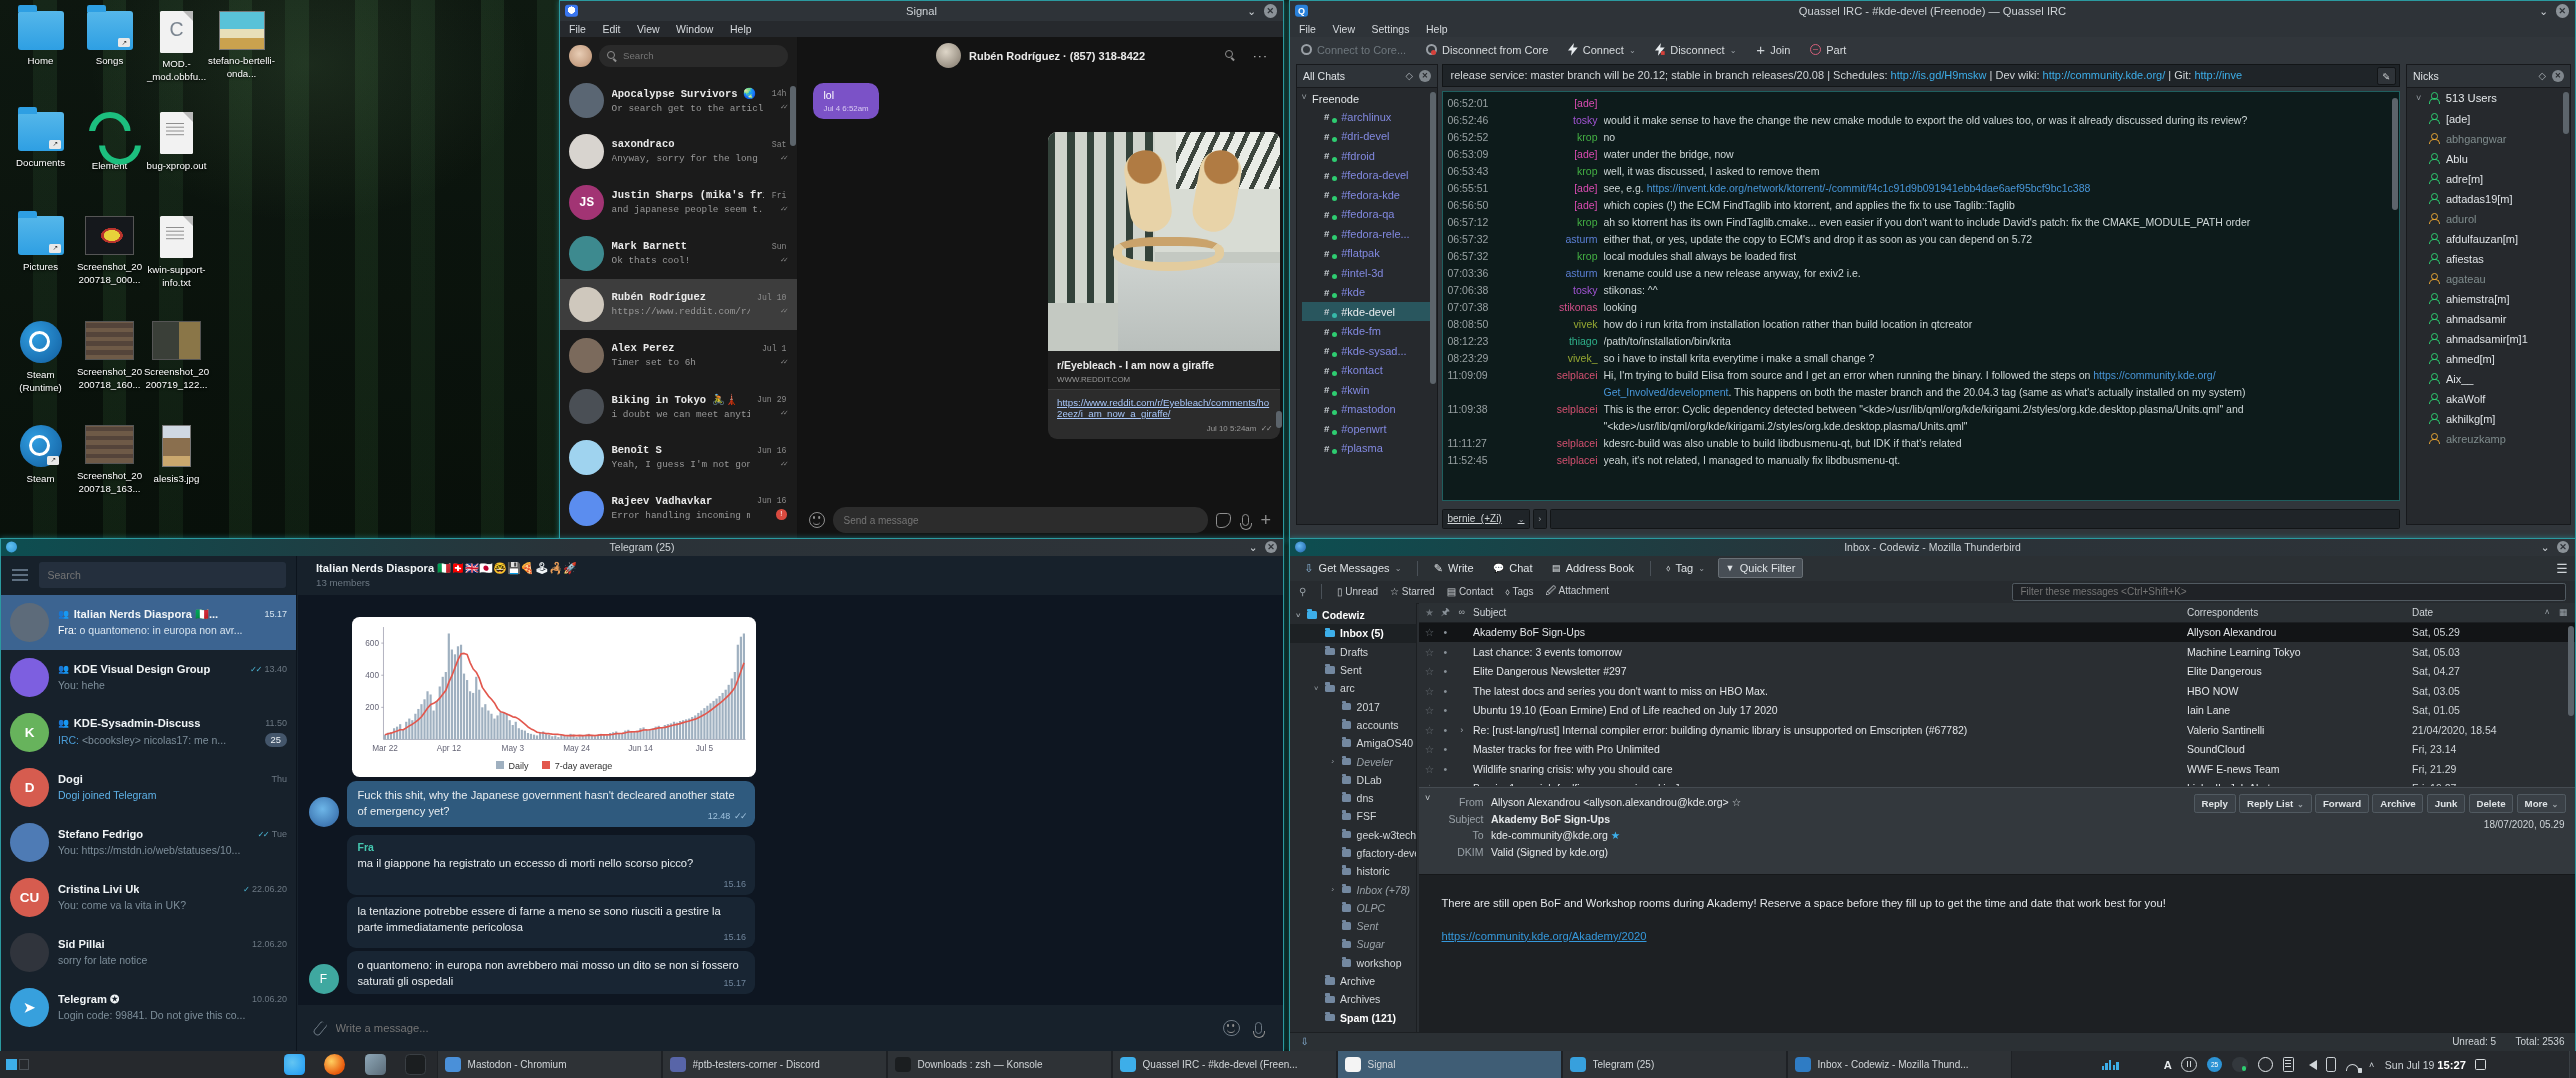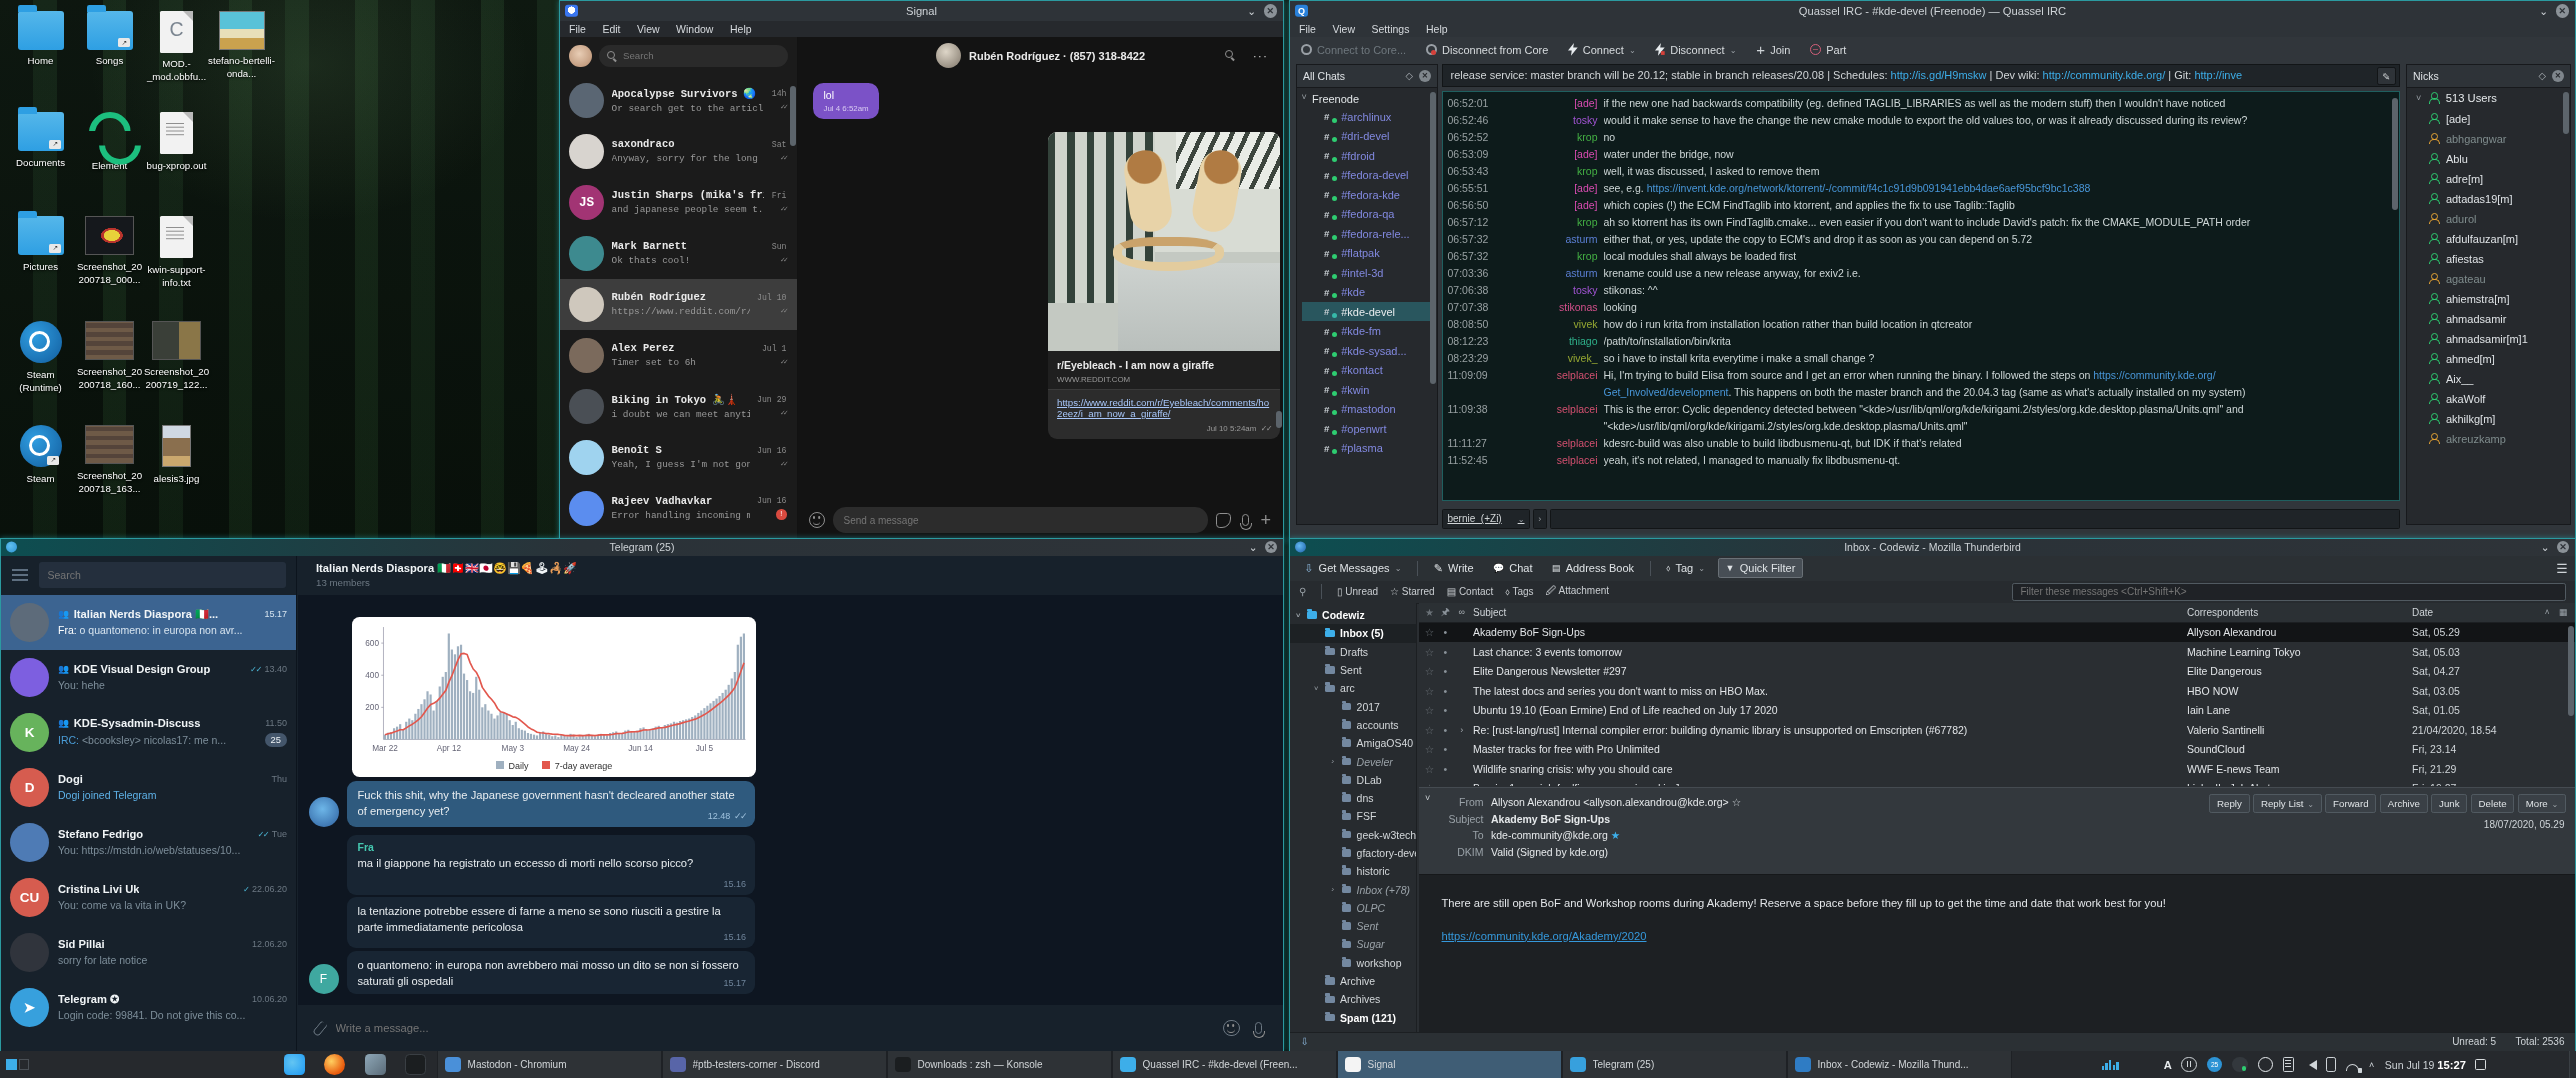--- a/index.html
+++ b/index.html
@@ -223,21 +223,21 @@
   .col-from { width:225px; white-space:nowrap; overflow:hidden; flex:none; }
   .col-date { flex:1; white-space:nowrap; overflow:hidden; color:#cfd4d8; }
   .mz-preview { position:absolute; left:129px; top:248px; right:0; bottom:19.5px; background:#1d2023; }
   .mz-phead { background:#33383d; border-top:0.7px solid #454b51; border-bottom:0.7px solid #16181a; padding:6px 10.5px 7.5px 22.5px; position:relative; height:88px; }
   .ph-row { display:flex; gap:7.5px; line-height:16.5px; }
   .ph-lab { width:42px; text-align:right; color:#9aa2a8; font-size:10.5px; flex:none; }
   .ph-val { color:#e6e9eb; font-size:10.5px; }
   .ph-val.bold { font-weight:bold; }
   .ph-chevron { position:absolute; left:6px; top:4.5px; color:#cfd4d8; font-size:9px; }
   .ph-actions { position:absolute; right:9px; top:6px; display:flex; gap:3.7px; }
-  .ph-btn { height:19px; display:flex; align-items:center; gap:3.7px; background:#3a4046; border:0.7px solid #515a61; border-radius:2.2px; color:#dfe3e6; font-size:9.7px; padding:0 6.7px; }
+  .ph-btn { height:19px; display:flex; align-items:center; gap:3.7px; background:#3a4046; border:0.7px solid #515a61; border-radius:2.2px; color:#dfe3e6; font-size:9.7px; padding:0 6.7px;font-weight:bold; }
   .ph-date { position:absolute; right:10.5px; top:31px; color:#cfd4d8; font-size:10px; }
   .mz-body { padding:19.5px 22.5px; color:#e3e6e9; font-size:11.2px; line-height:1.5; }
   .mz-body a { color:#3598db; }
   .mz-status { position:absolute; left:0; right:0; bottom:0; height:19.5px; background:#2b3034; border-top:0.7px solid #1c1f22;
     display:flex; align-items:center; color:#cfd4d8; font-size:10px; padding:0 10.5px; }
   .mz-status .right { margin-left:auto; display:flex; gap:19.5px; }
   
   .taskbar { position:absolute; left:0; top:1051px; width:2576px; height:27px; background:#26292d; display:flex; align-items:center; }
   .pager { display:flex; gap:2.2px; margin:0 7.5px 0 6px; }
   .pager span { width:10.5px; height:10.5px; border:0.7px solid #4a5056; }
@@ -711,21 +711,20 @@
       <span><span>release service: master branch will be 20.12; stable in branch releases/20.08 | Schedules: </span><a>http://is.gd/H9mskw</a><span> | Dev wiki: </span><a>http://community.kde.org/</a><span> | Git: </span><a>http://inve</a></span>
       <span class="qs-pencil">✎</span>
     </div>
 
     <div class="qs-msgs">
       <div>
 
           <div class="qs-line">
             <span class="t">06:52:01</span>
             <span class="n" style="color: rgb(217, 76, 178);">[ade]</span>
-            <span class="x"><span>if the new one had backwards compatibility (eg. defined TAGLIB_LIBRARIES as well as the modern stuff) then I wouldn't have noticed</span><a></a><span></span></span>
           </div>
 
           <div class="qs-line">
             <span class="t">06:52:46</span>
             <span class="n" style="color: rgb(162, 84, 212);">tosky</span>
             <span class="x"><span>would it make sense to have the change the new cmake module to export the old values too, or was it already discussed during its review?</span><a></a><span></span></span>
           </div>
 
           <div class="qs-line">
             <span class="t">06:52:52</span>

